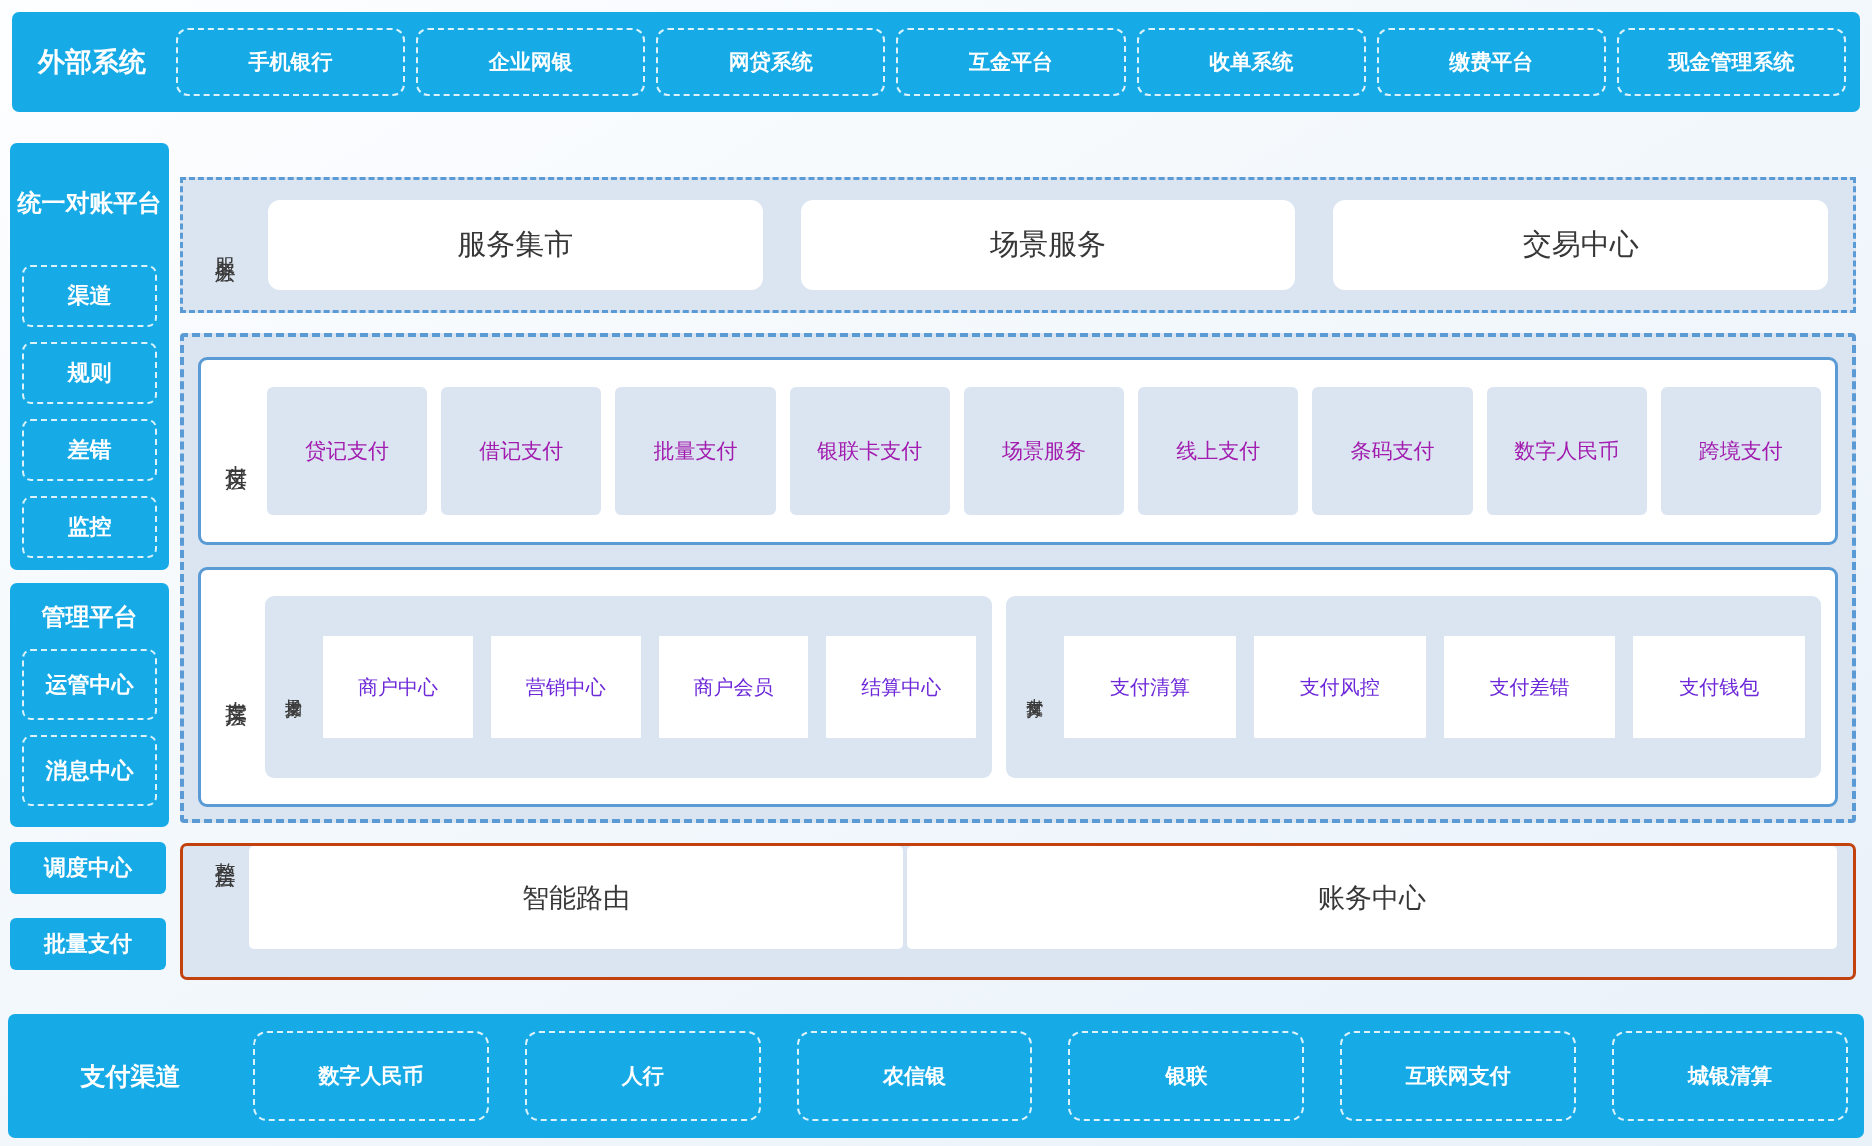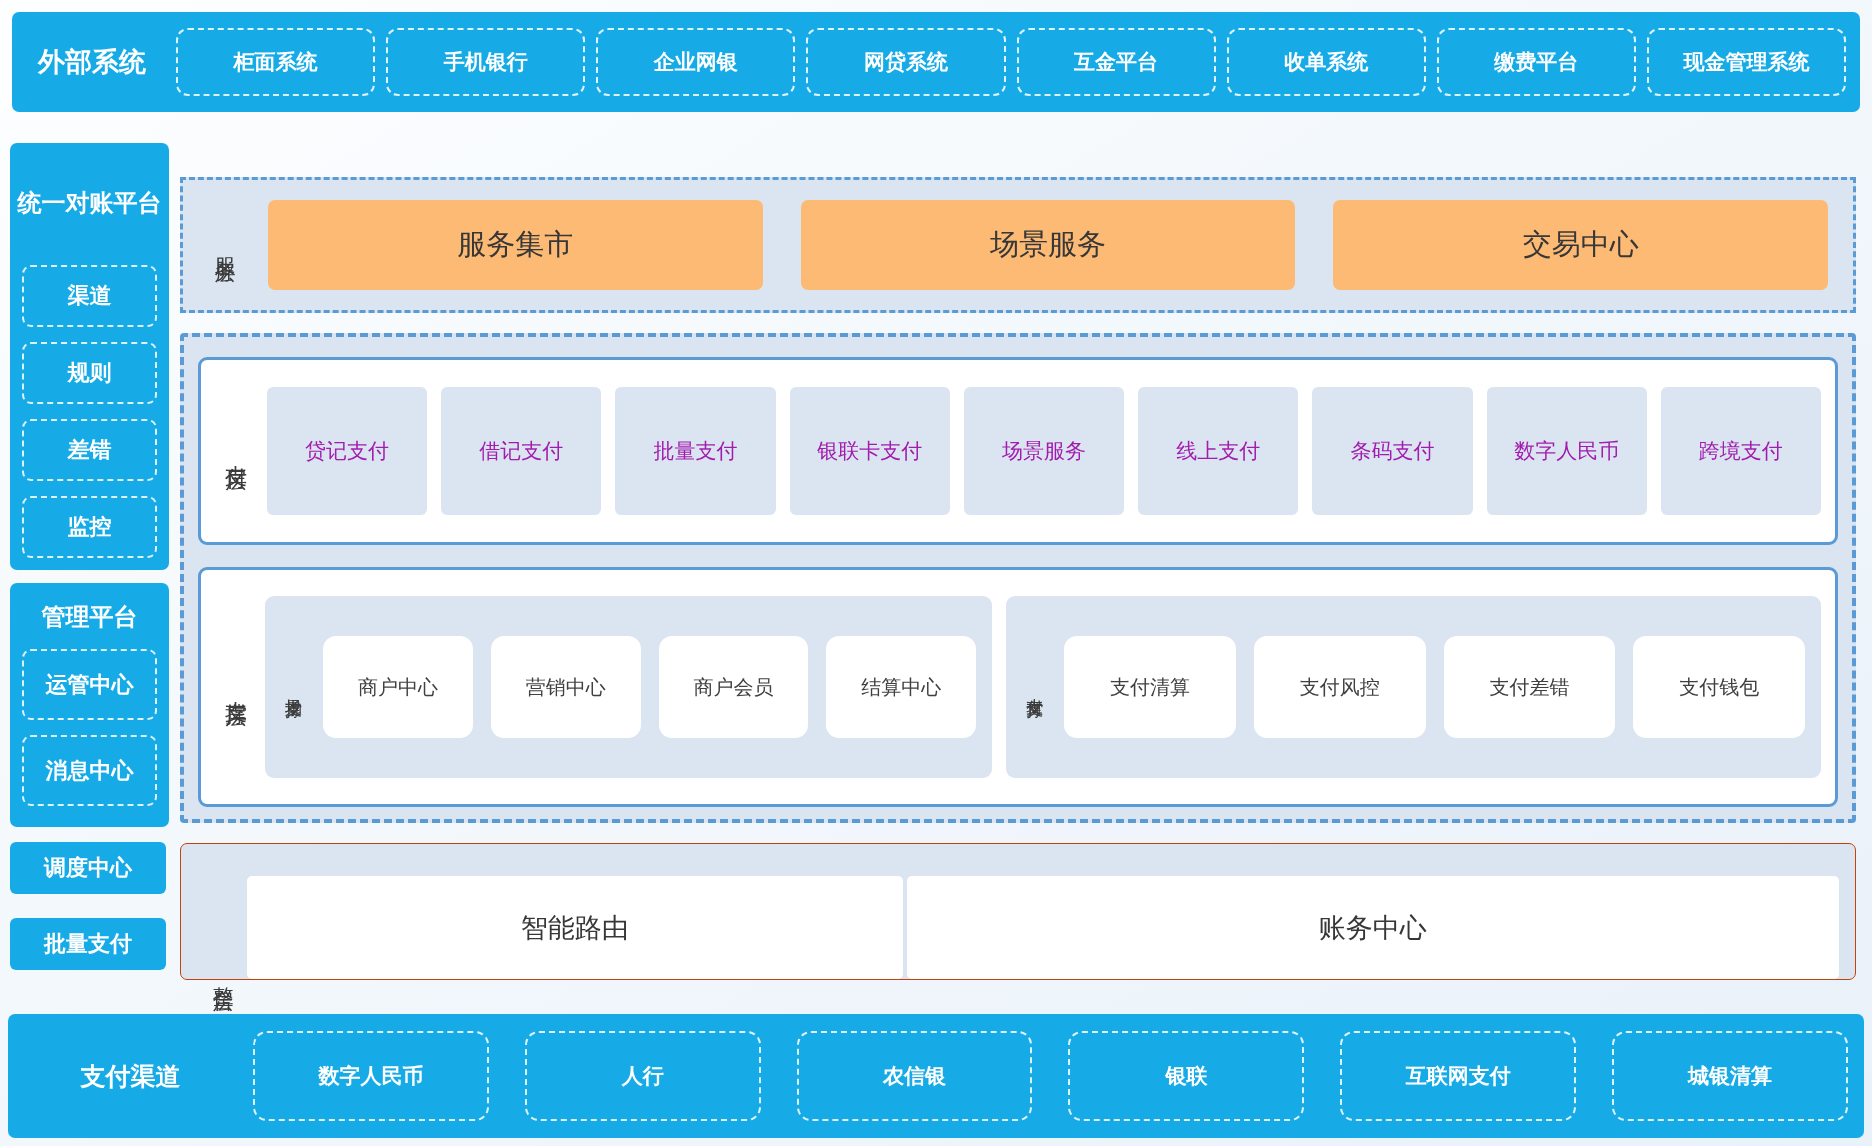--- a/index.html
+++ b/index.html
@@ -54,63 +54,62 @@
 
   
   .panel-bg { background:#dbe5f1; }
   .v-label { writing-mode:vertical-rl; text-orientation:upright;
     color:#3b3b3b; letter-spacing:3px; text-align:center; flex:0 0 auto; }
 
   .service-layer { left:180px; top:177px; width:1676px; height:136px;
     border:3px dashed #5b9bd5; display:flex; align-items:center;
     padding:0 16px 0 22px; gap:20px; }
   .service-layer .v-label { font-size:21px; width:34px; }
-  .service-layer .white-box { flex:1; height:90px; margin:0 9px; background:#fdba74;
-    border-radius:7px; display:flex; align-items:center; justify-content:center;
+  .service-layer .white-box { flex:1; height:90px; margin:0 9px; background:#ffffff;
+    border-radius:12px; display:flex; align-items:center; justify-content:center;
     font-size:29px; color:#373737; }
 
   .mid-dashed { left:180px; top:333px; width:1676px; height:490px;
     border:4px dashed #5b9bd5; border-radius:4px; padding:20px 14px 0; }
   .solid-box { background:#fff; border:3px solid #5b9bd5; border-radius:9px;
     display:flex; align-items:center; padding:0 14px; }
   .pay-layer { height:188px; gap:16px; }
   .pay-layer .v-label { font-size:22px; width:36px; }
   .pay-cell { flex:1; height:128px; background:#dbe5f1; border-radius:6px;
     display:flex; align-items:center; justify-content:center;
     font-size:21px; color:#a21caf; }
   .pay-layer .cells { flex:1; display:flex; gap:14px; }
 
   .support-layer { height:240px; margin-top:22px; gap:14px; }
   .support-layer .v-label { font-size:22px; width:36px; }
   .support-panel { height:182px; background:#dbe5f1; border-radius:9px;
     display:flex; align-items:center; padding:0 16px; gap:18px; }
   .support-panel .v-label { font-size:17px; width:24px; letter-spacing:1px; }
-  .support-cell { flex:1; height:102px; background:#fff; border-radius:13px;
+  .support-cell { flex:1; height:102px; background:#fff; border-radius:1px;
     display:flex; align-items:center; justify-content:center;
-    font-size:20px; color:#404040; }
+    font-size:20px; color:#6d28d9; }
   .sp-left { flex:722; }
   .sp-right { flex:813; }
 
   .integration-layer { left:180px; top:843px; width:1676px; height:137px;
-    background:#dbe5f1; border:1px solid #c2410c; border-radius:7px;
-    display:flex; align-items:flex-end; padding:0 16px 0 22px; gap:10px; }
+    background:#dbe5f1; border:3px solid #c2410c; border-radius:7px;
+    display:flex; align-items:flex-start; padding:0 16px 0 22px; gap:10px; }
   .integration-layer .v-label { font-size:21px; width:34px; }
   .int-box { height:103px; background:#fff; border-radius:5px;
     display:flex; align-items:center; justify-content:center;
     font-size:27px; color:#373737; }
   .int-a { flex:647; }
   .int-b { flex:920; margin-left:-6px; }
 </style>
 </head>
 <body>
 
 <div class="abs blue rounded top-bar">
   <div class="bar-label">外部系统</div>
   <div class="bar-items">
-    <div class="dash-pill">柜面系统</div>
     <div class="dash-pill">手机银行</div>
     <div class="dash-pill">企业网银</div>
     <div class="dash-pill">网贷系统</div>
     <div class="dash-pill">互金平台</div>
     <div class="dash-pill">收单系统</div>
     <div class="dash-pill">缴费平台</div>
     <div class="dash-pill">现金管理系统</div>
   </div>
 </div>
 

